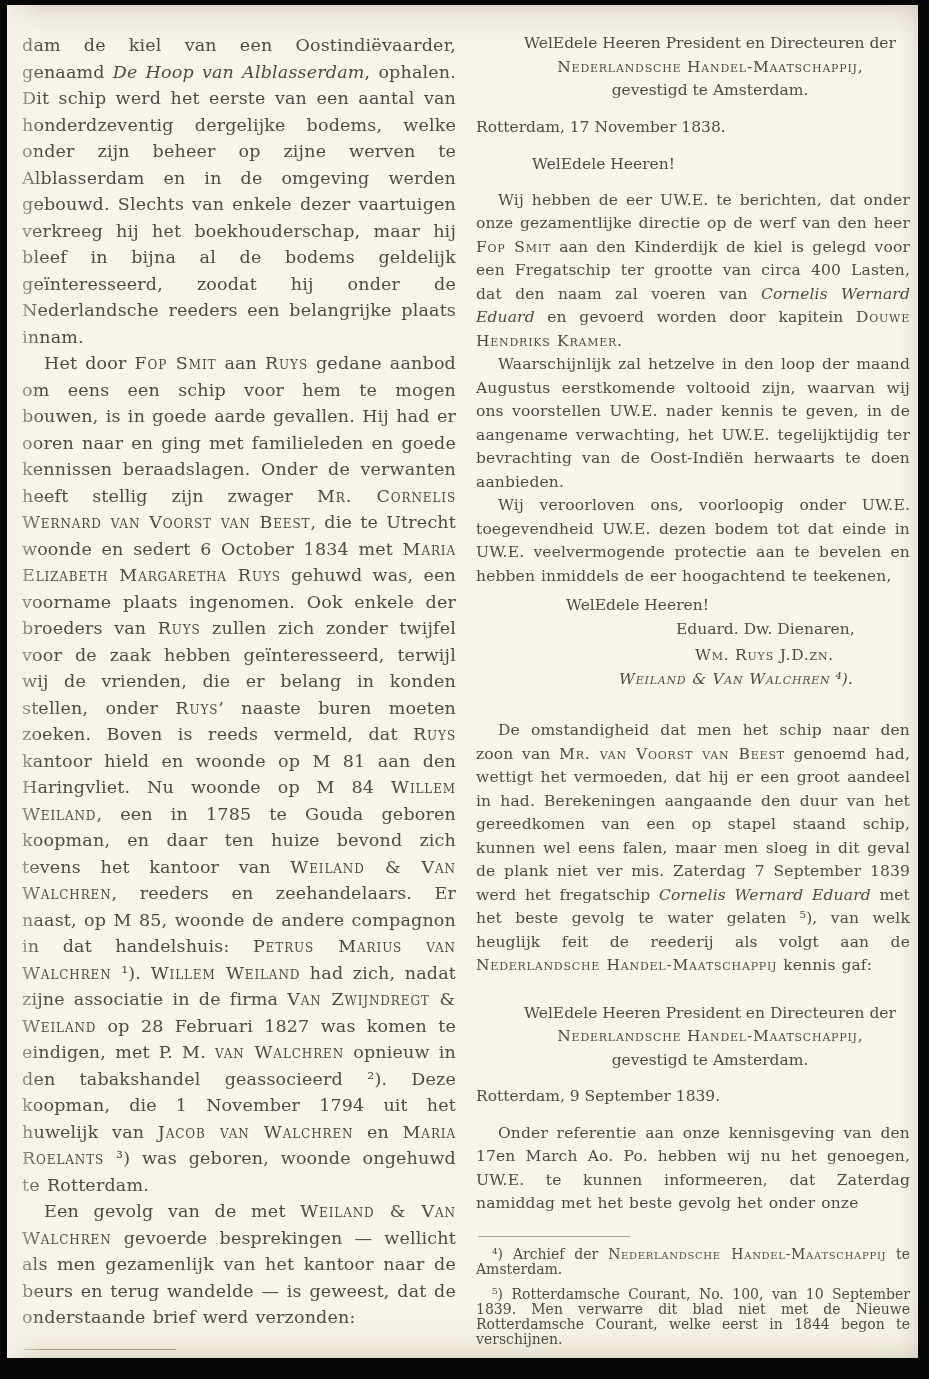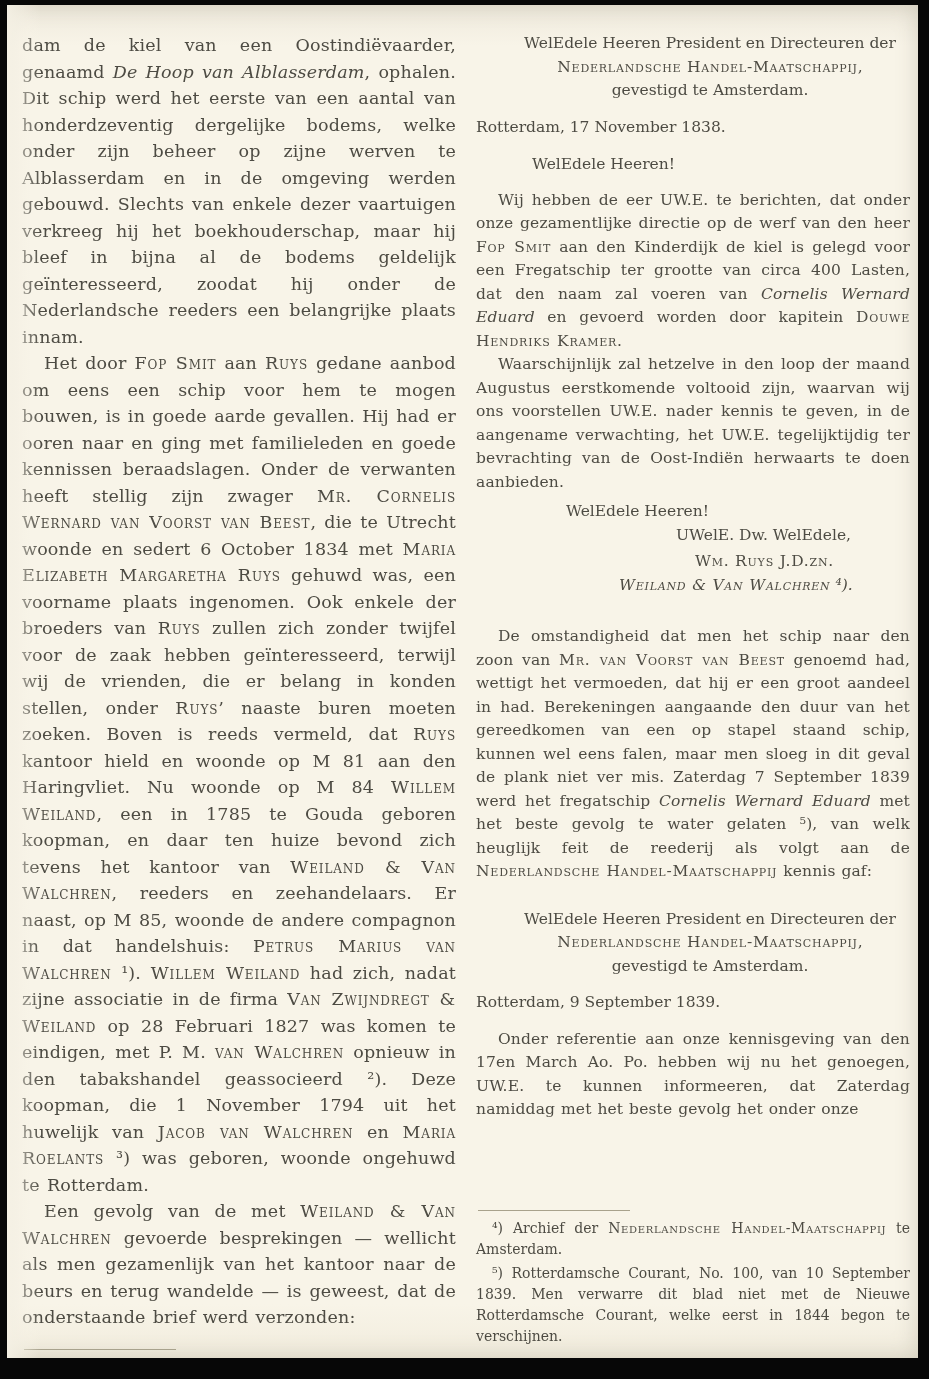--- a/index.html
+++ b/index.html
@@ -54,21 +54,21 @@
   .sig4 { margin-left:143px;font-style:italic; }
 
   .par-after-sig { margin-top:28px !important; }
   .address2 { margin-top:24px; }
   .par-last { margin-top:13px !important; }
 
   .fnblock { margin-top:auto; padding-bottom:8px; }
   .fnblock-left { margin-top:18px; }
   .fnrule { width:152px; border-top:1.5px solid #a8a28c; margin:0 0 7px 2px; }
   p.fn {
-    margin:0 0 3px 0; font-size:14px; line-height:21px;
+    margin:10px 0 3px 0; font-size:14px; line-height:15px;
     text-align:justify; text-indent:16px; word-spacing:.04em;
   }
 </style>
 </head>
 <body>
 
 <div class="canvas">
   <div class="page">
     <div class="fade"></div>
     <div class="cols">
@@ -85,23 +85,24 @@
         </div>
       </div>
 
       <div class="col col-right">
         <div class="address"><span>WelEdele Heeren President en Directeuren der </span><span class="sc">Nederlandsche Handel-Maatschappij</span><span>, gevestigd te Amsterdam.</span></div>
         <div class="date">Rotterdam, 17 November 1838.</div>
         <div class="salutation">WelEdele Heeren!</div>
 
         <p class="body indent first-letter-par"><span>Wij hebben de eer UW.E. te berichten, dat onder onze gezamentlijke directie op de werf van den heer </span><span class="sc">Fop Smit</span><span> aan den Kinderdijk de kiel is gelegd voor een Fregatschip ter grootte van circa 400 Lasten, dat den naam zal voeren van </span><span class="i">Cornelis Wernard Eduard</span><span> en gevoerd worden door kapitein </span><span class="sc">Douwe Hendriks Kramer</span><span>.</span></p>
         <p class="body indent"><span>Waarschijnlijk zal hetzelve in den loop der maand Augustus eerstkomende voltooid zijn, waarvan wij ons voorstellen UW.E. nader kennis te geven, in de aangename verwachting, het UW.E. tegelijktijdig ter bevrachting van de Oost-Indiën herwaarts te doen aanbieden.</span></p>
+        <p class="body indent"><span>Wij veroorloven ons, voorloopig onder UW.E. toegevendheid UW.E. dezen bodem tot dat einde in UW.E. veelvermogende protectie aan te bevelen en hebben inmiddels de eer hoogachtend te teekenen,</span></p>
 
         <p class="sig sig1"><span>WelEdele Heeren!</span></p>
-        <p class="sig sig2"><span>UWelE. Dw. WelEdele,</span></p>
+        <p class="sig sig2"><span>Eduard. Dw. Dienaren,</span></p>
         <p class="sig sig3"><span class="sc">Wm. Ruys J.D.zn.</span></p>
         <p class="sig sig4"><span class="sc">Weiland &amp; Van Walchren</span><span> ⁴).</span></p>
 
         <p class="body indent par-after-sig"><span>De omstandigheid dat men het schip naar den zoon van </span><span class="sc">Mr. van Voorst van Beest</span><span> genoemd had, wettigt het vermoeden, dat hij er een groot aandeel in had. Berekeningen aangaande den duur van het gereedkomen van een op stapel staand schip, kunnen wel eens falen, maar men sloeg in dit geval de plank niet ver mis. Zaterdag 7 September 1839 werd het fregatschip </span><span class="i">Cornelis Wernard Eduard</span><span> met het beste gevolg te water gelaten ⁵), van welk heuglijk feit de reederij als volgt aan de </span><span class="sc">Nederlandsche Handel-Maatschappij</span><span> kennis gaf:</span></p>
 
         <div class="address address2"><span>WelEdele Heeren President en Directeuren der </span><span class="sc">Nederlandsche Handel-Maatschappij</span><span>, gevestigd te Amsterdam.</span></div>
         <div class="date">Rotterdam, 9 September 1839.</div>
 
         <p class="body indent par-last"><span>Onder referentie aan onze kennisgeving van den 17en March Ao. Po. hebben wij nu het genoegen, UW.E. te kunnen informeeren, dat Zaterdag namiddag met het beste gevolg het onder onze</span></p>
 

